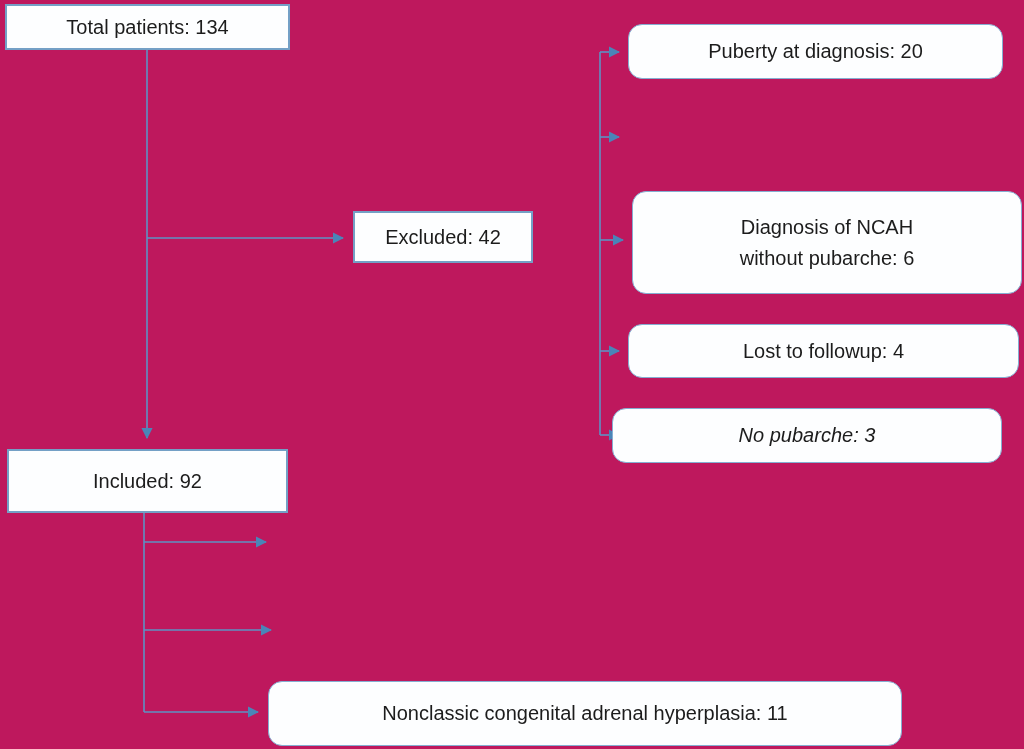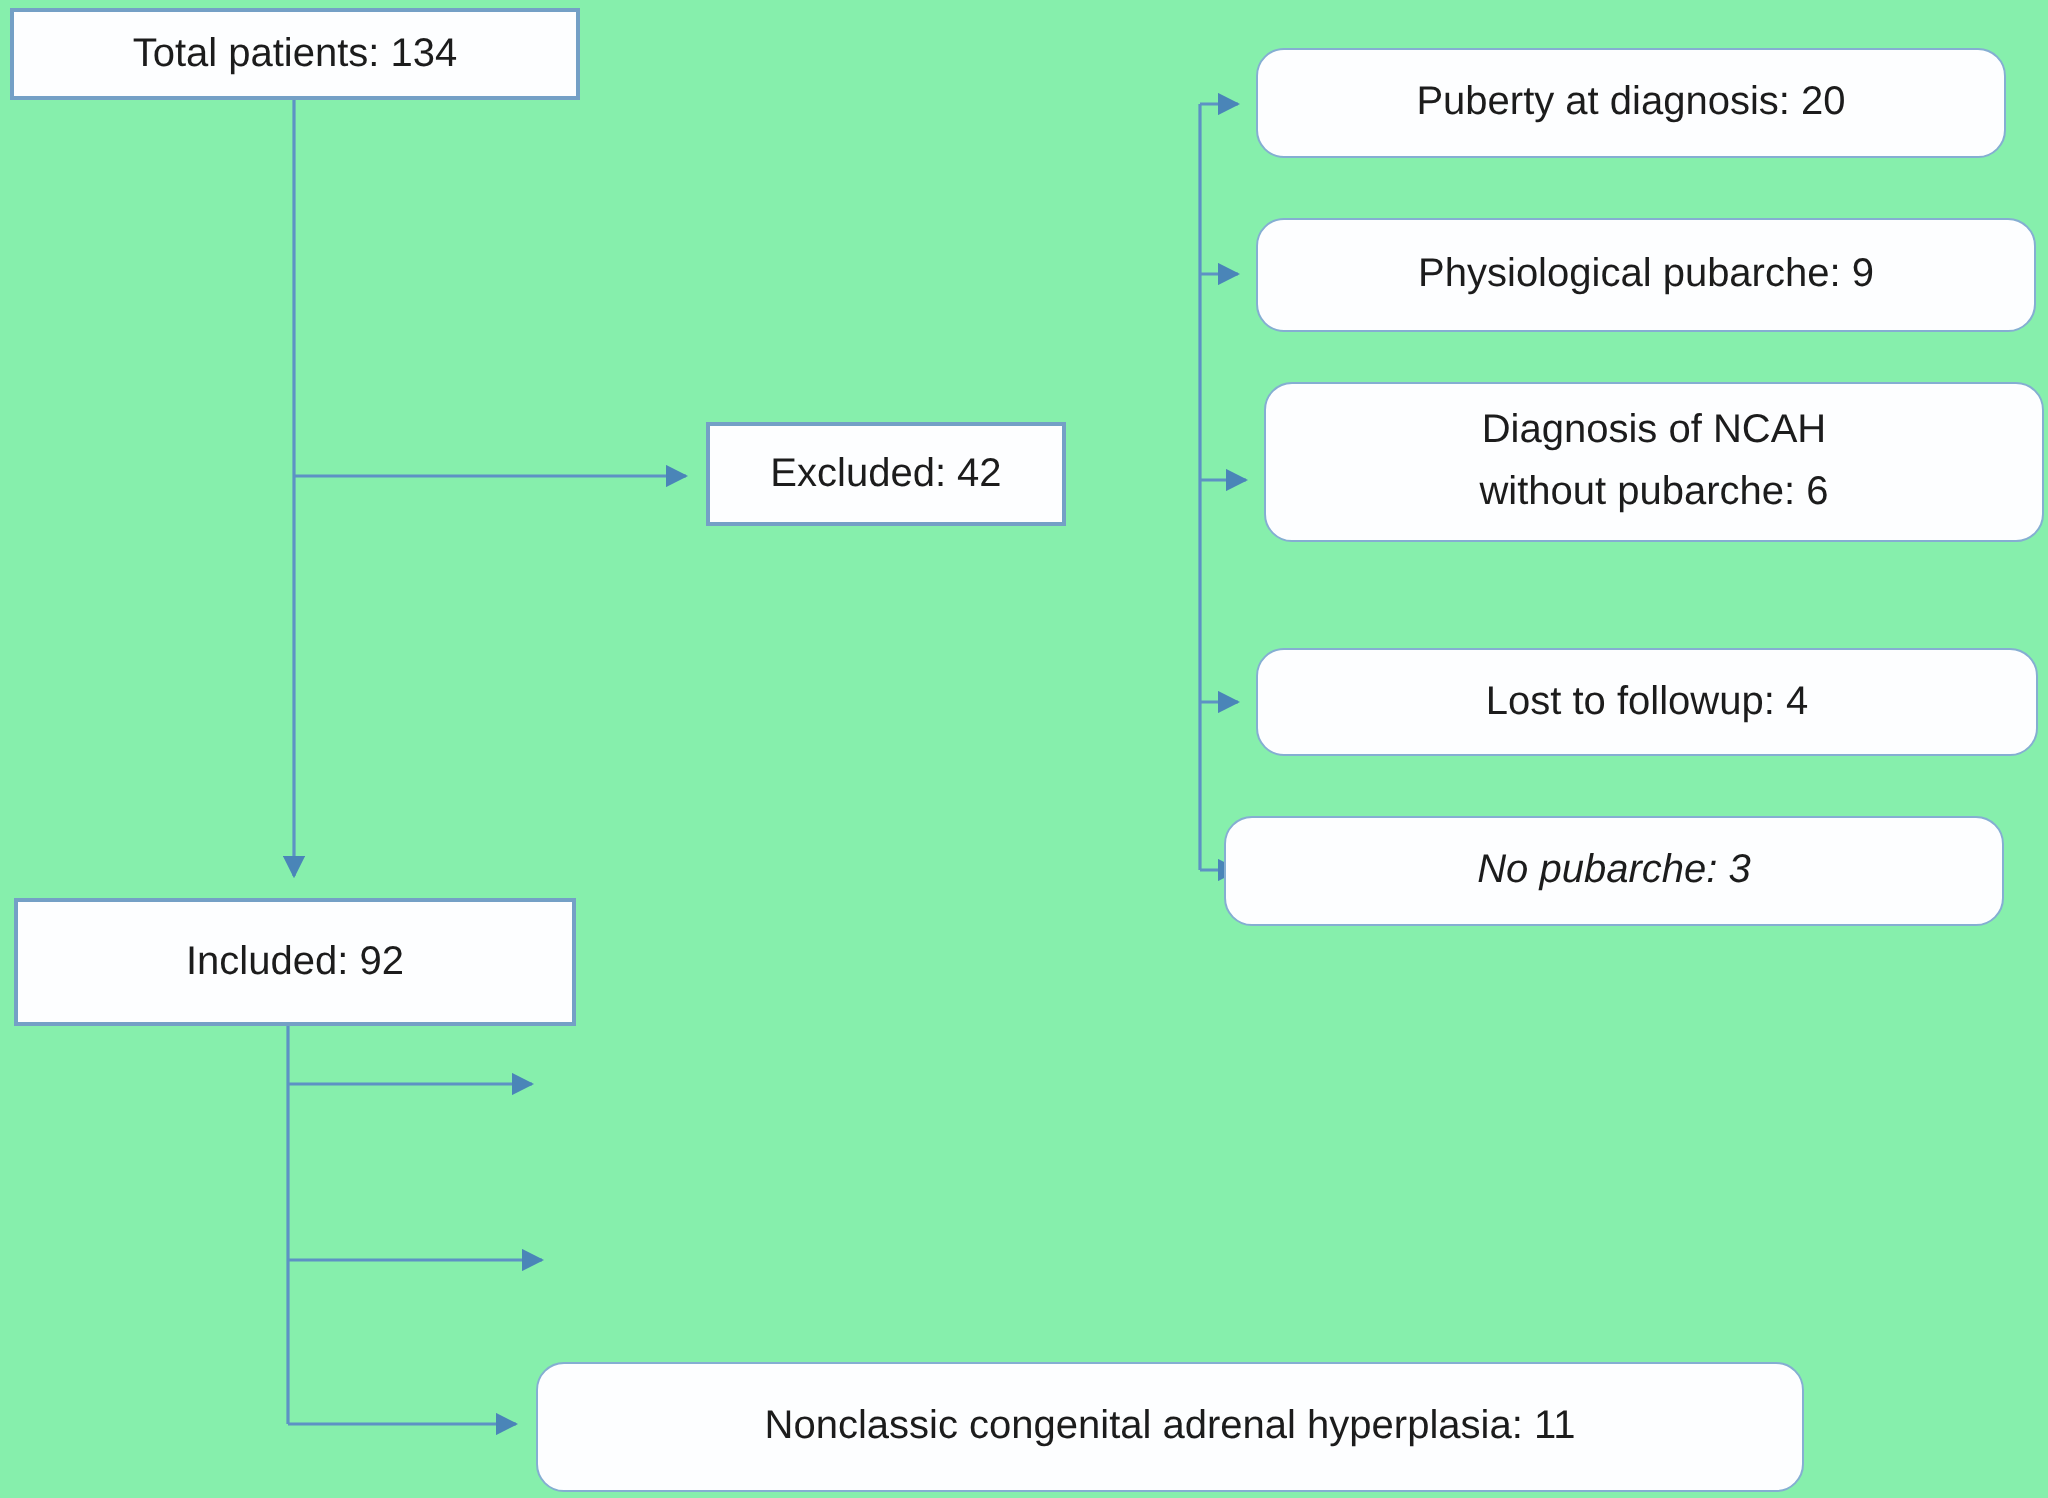--- a/index.html
+++ b/index.html
@@ -4,21 +4,21 @@
 <style>
   html, body {
     margin: 0;
     padding: 0;
     background: #ffffff;
   }
   #canvas {
     position: relative;
     width: 1024px;
     height: 749px;
-    background: #86efac;
+    background: #be185d;
     font-family: "Liberation Sans", "DejaVu Sans", sans-serif;
     overflow: hidden;
   }
   #edges {
     position: absolute;
     left: 0;
     top: 0;
     width: 1024px;
     height: 749px;
   }
@@ -43,21 +43,21 @@
   .rounded {
     border: 1.6px solid #85aed2;
     border-radius: 14px;
   }
   
   .n-total        { left: 5px;   top: 4px;   width: 285px; height: 46px; }
   .n-excluded     { left: 353px; top: 211px; width: 180px; height: 52px; }
   .n-included     { left: 7px;   top: 449px; width: 281px; height: 64px; }
   .n-puberty      { left: 628px; top: 24px;  width: 375px; height: 55px; }
   .n-physio       { left: 628px; top: 109px; width: 390px; height: 57px; }
-  .n-ncah-excl    { left: 632px; top: 191px; width: 390px; height: 80px; }
+  .n-ncah-excl    { left: 632px; top: 191px; width: 390px; height: 103px; }
   .n-lost         { left: 628px; top: 324px; width: 391px; height: 54px; }
   .n-nopubarche   { left: 612px; top: 408px; width: 390px; height: 55px; font-style: italic; }
   .n-adrenarche   { left: 276px; top: 516px; width: 462px; height: 53px; }
   .n-pubarche     { left: 281px; top: 603px; width: 421px; height: 54px; }
   .n-nonclassic   { left: 268px; top: 681px; width: 634px; height: 65px; }
 </style>
 </head>
 <body>
 
 <div id="canvas">
@@ -83,21 +83,20 @@
       <path d="M144,712 L258,712" marker-end="url(#arrow)"></path>
     </g>
   </svg>
 
   <div class="node rect n-total">Total patients: 134</div>
 
   <div class="node rect n-excluded">Excluded: 42</div>
 
   <div class="node rounded n-puberty">Puberty at diagnosis: 20</div>
 
-  <div class="node rounded n-physio">Physiological pubarche: 9</div>
 
   <div class="node rounded n-ncah-excl">Diagnosis of NCAH
 without pubarche: 6</div>
 
   <div class="node rounded n-lost">Lost to followup: 4</div>
 
   <div class="node rounded n-nopubarche">No pubarche: 3</div>
 
   <div class="node rect n-included">Included: 92</div>
 

